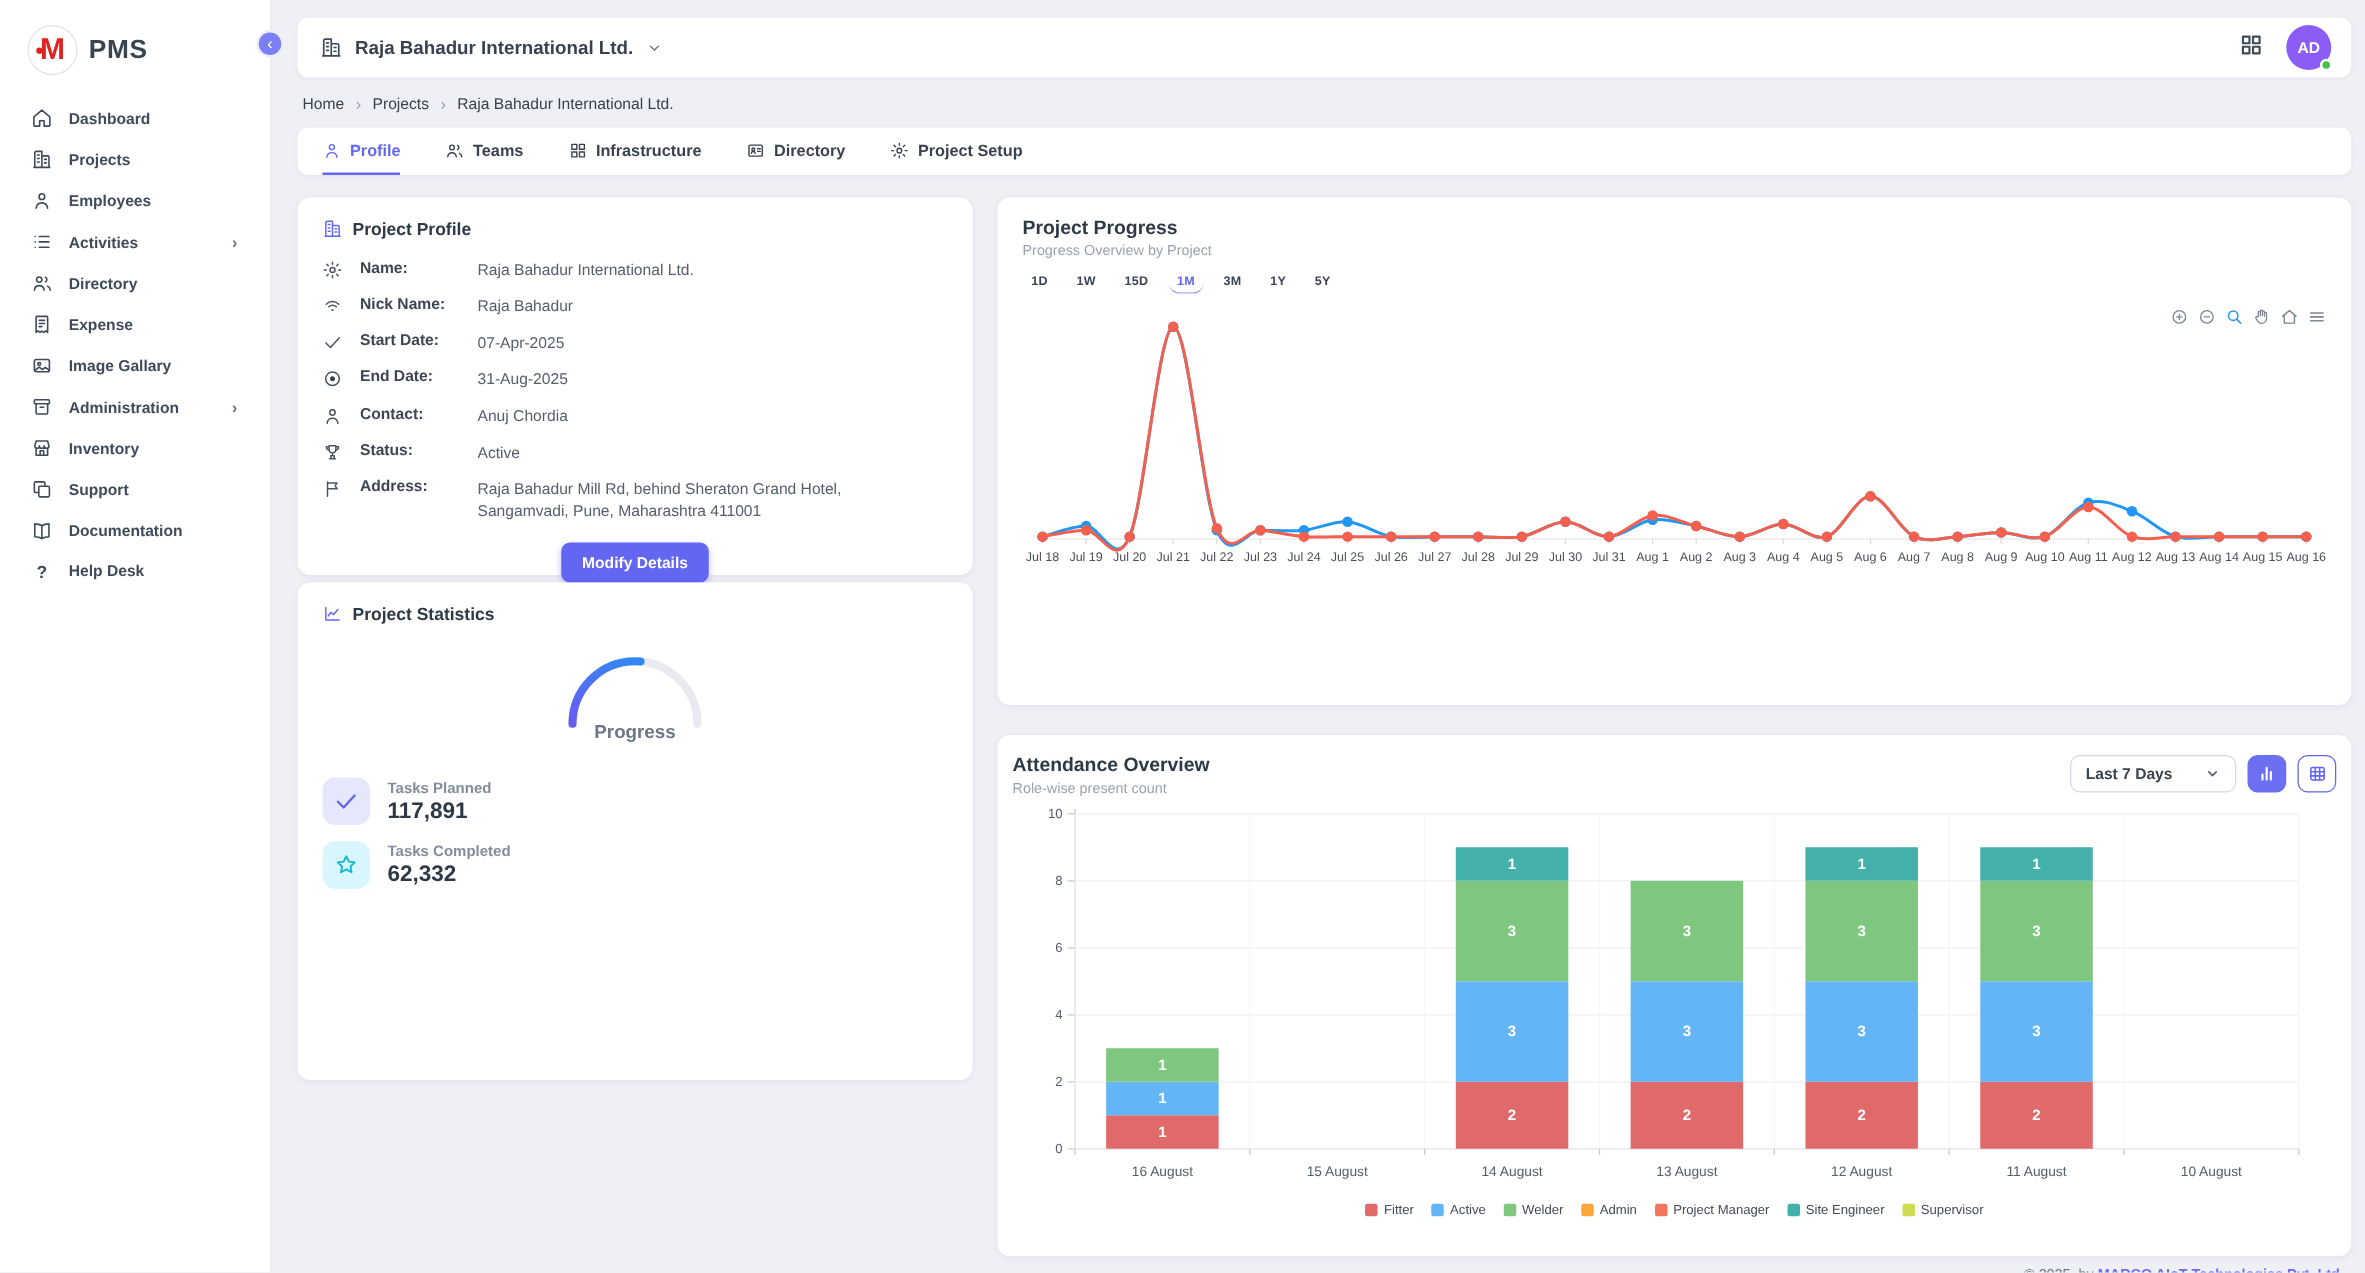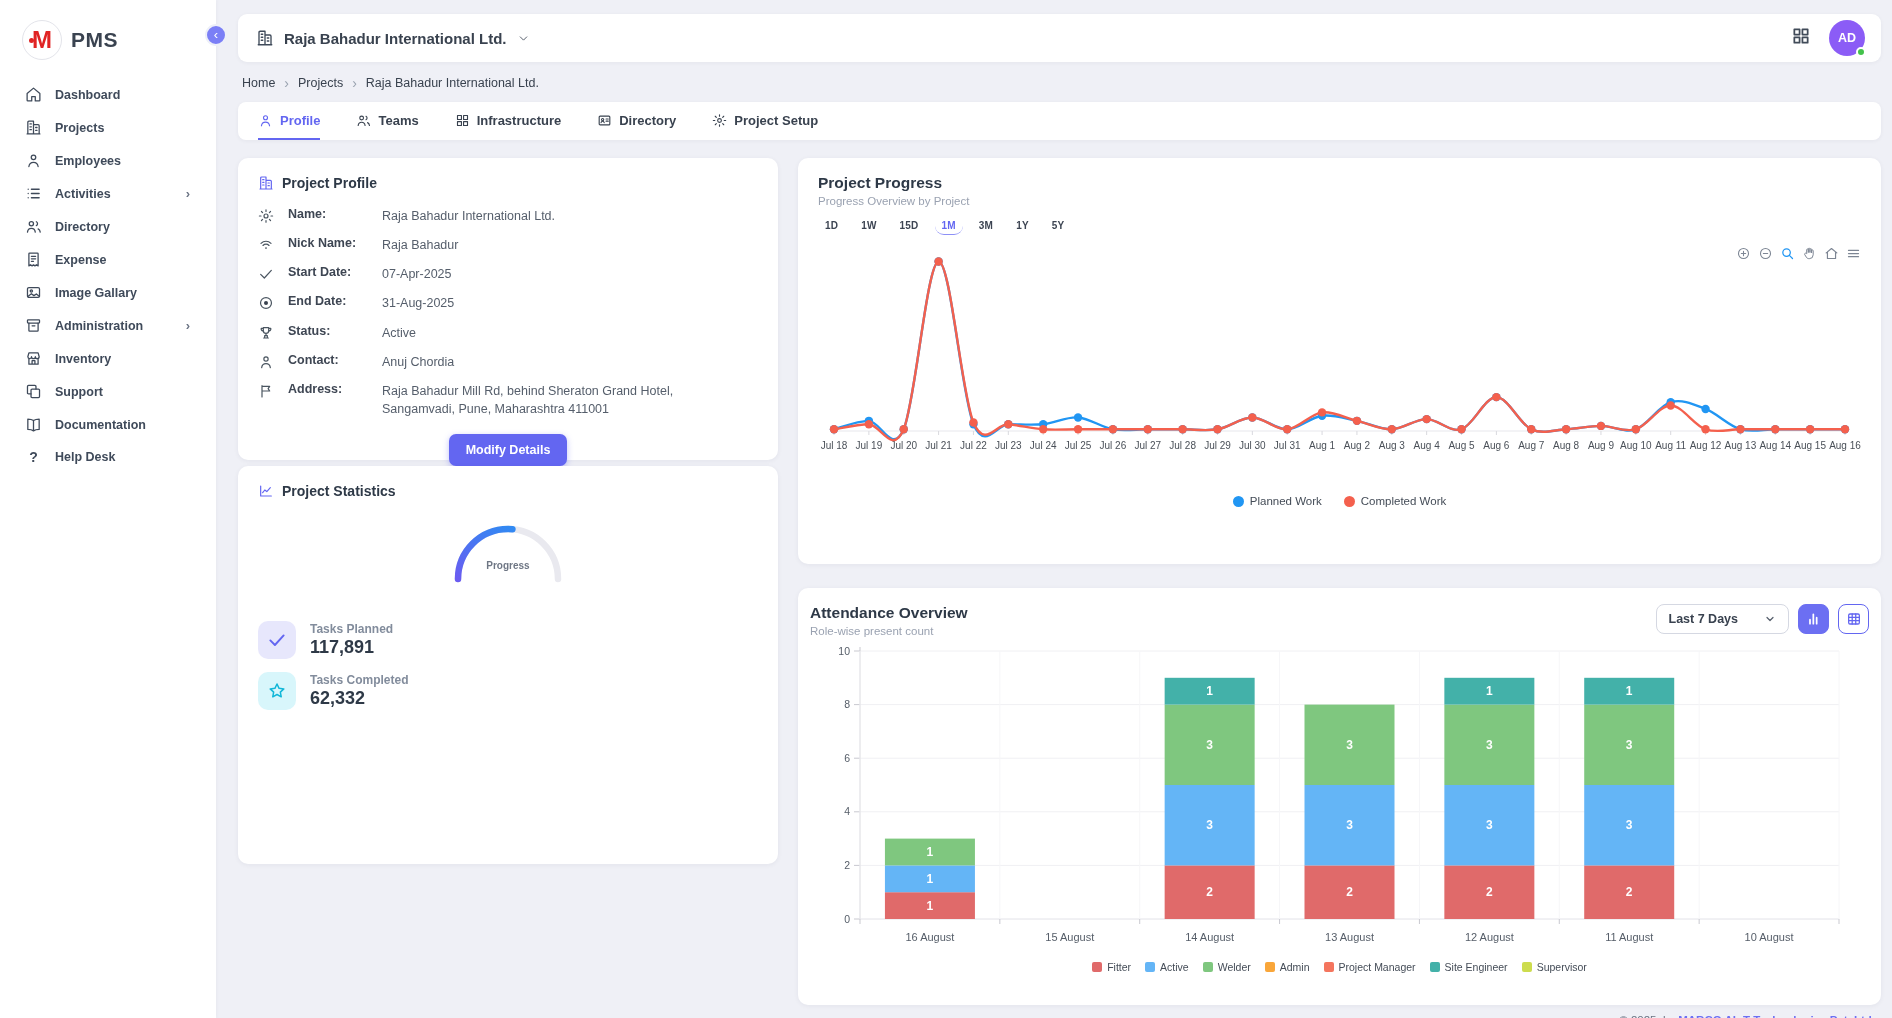--- a/index.html
+++ b/index.html
@@ -54,21 +54,21 @@
   .p-rows { margin-top:16px; }
   .p-row { display:flex; align-items:flex-start; margin-bottom:11px; }
   .p-row svg { width:16px; height:16px; stroke:#4a5560; flex:0 0 16px; margin-top:1px; }
   .p-label { width:94px; margin-left:14px; font-size:12.5px; font-weight:600; color:#3e4653; flex:0 0 94px; }
   .p-value { font-size:12.5px; color:#555e6b; max-width:320px; line-height:1.45; }
   .modify-btn { display:block; margin:16px auto 0; background:#6366f1; color:#fff; border:none; border-radius:7px; padding:9px 17px; font-size:12.5px; font-weight:700; font-family:inherit; cursor:pointer; box-shadow:0 2px 6px rgba(99,102,241,.4); }
 
   
   .stats-card { margin-top:6px; padding:17px 20px; height:398px; }
   .gauge-wrap { position:relative; width:132px; margin:16px auto 0; }
-  .gauge-label { position:absolute; bottom:22px; width:100%; text-align:center; font-size:10px; font-weight:700; color:#6e7684; }
+  .gauge-label { position:absolute; bottom:0; width:100%; text-align:center; font-size:15px; font-weight:700; color:#6e7684; }
   .gauge-value { text-align:center; font-size:27px; color:#2b3440; margin-top:9px; }
   .stat-rows { margin-top:28px; }
   .stat-row { display:flex; align-items:center; gap:14px; margin-bottom:13px; }
   .stat-tile { width:38px; height:38px; border-radius:10px; display:flex; align-items:center; justify-content:center; }
   .stat-tile svg { width:20px; height:20px; }
   .tile-purple { background:#e7e7fc; } .tile-purple svg { stroke:#6366f1; }
   .tile-cyan { background:#d8f6fb; } .tile-cyan svg { stroke:#12b7d8; }
   .stat-label { font-size:12px; font-weight:700; color:#828c9c; }
   .stat-num { font-size:18px; font-weight:700; color:#2e3947; margin-top:1px; }
 
@@ -314,32 +314,32 @@
             <div class="p-row">
               <svg class="icon" viewBox="0 0 24 24">
                   <circle cx="12" cy="12" r="8.2"></circle>
                   <circle cx="12" cy="12" r="3" fill="currentColor" stroke="none"></circle>
                 </svg>
               <span class="p-label">End Date:</span>
               <span class="p-value">31-Aug-2025</span>
             </div>
             <div class="p-row">
               <svg class="icon" viewBox="0 0 24 24">
+                  <circle cx="12" cy="7.5" r="3.2"></circle>
+                  <path d="M5.5 20.5c.5-4 3-6 6.5-6s6 2 6.5 6"></path>
+                </svg>
+              <span class="p-label">Contact:</span>
+              <span class="p-value">Anuj Chordia</span>
+            </div>
+            <div class="p-row">
+              <svg class="icon" viewBox="0 0 24 24">
                   <path d="M8 4h8v4.5a4 4 0 0 1-8 0zM8 5H4.8a3.2 3.2 0 0 0 3.4 4M16 5h3.2a3.2 3.2 0 0 1-3.4 4M12 12.5V16M8.5 19.5h7M10 16h4v3.5h-4z"></path>
                 </svg>
               <span class="p-label">Status:</span>
               <span class="p-value">Active</span>
-            </div>
-            <div class="p-row">
-              <svg class="icon" viewBox="0 0 24 24">
-                  <circle cx="12" cy="7.5" r="3.2"></circle>
-                  <path d="M5.5 20.5c.5-4 3-6 6.5-6s6 2 6.5 6"></path>
-                </svg>
-              <span class="p-label">Contact:</span>
-              <span class="p-value">Anuj Chordia</span>
             </div>
             <div class="p-row">
               <svg class="icon" viewBox="0 0 24 24">
                   <path d="M6 21V4M6 5h11.5l-2.3 3.5 2.3 3.5H6"></path>
                 </svg>
               <span class="p-label">Address:</span>
               <span class="p-value">Raja Bahadur Mill Rd, behind Sheraton Grand Hotel, Sangamvadi, Pune, Maharashtra 411001</span>
             </div>
           </div>
           <button class="modify-btn">Modify Details</button>
@@ -558,30 +558,20 @@
               <circle cx="748.103448275862" cy="194.3047619047619" r="4.2" fill="#f4604d"></circle>
               <circle cx="782.9655172413793" cy="190.9142857142857" r="4.2" fill="#f4604d"></circle>
               <circle cx="817.8275862068965" cy="194.3047619047619" r="4.2" fill="#f4604d"></circle>
               <circle cx="852.6896551724137" cy="170.57142857142858" r="4.2" fill="#f4604d"></circle>
               <circle cx="887.5517241379309" cy="194.3047619047619" r="4.2" fill="#f4604d"></circle>
               <circle cx="922.4137931034481" cy="194.3047619047619" r="4.2" fill="#f4604d"></circle>
               <circle cx="957.2758620689655" cy="194.3047619047619" r="4.2" fill="#f4604d"></circle>
               <circle cx="992.1379310344827" cy="194.3047619047619" r="4.2" fill="#f4604d"></circle>
               <circle cx="1027" cy="194.3047619047619" r="4.2" fill="#f4604d"></circle>
             </svg>
-          <div class="legend-row" id="lineLegend">
-              <span class="legend-item">
-                <span class="legend-dot" style="background: rgb(33, 150, 243);"></span>
-                <span>Planned Work</span>
-              </span>
-              <span class="legend-item">
-                <span class="legend-dot" style="background: rgb(244, 96, 77);"></span>
-                <span>Completed Work</span>
-              </span>
-            </div>
         </div>
 
         <div class="card attend-card">
           <div class="attend-head">
             <div>
               <div class="chart-title">Attendance Overview</div>
               <div class="chart-sub">Role-wise present count</div>
             </div>
             <div class="attend-controls">
               <div class="select-box">

